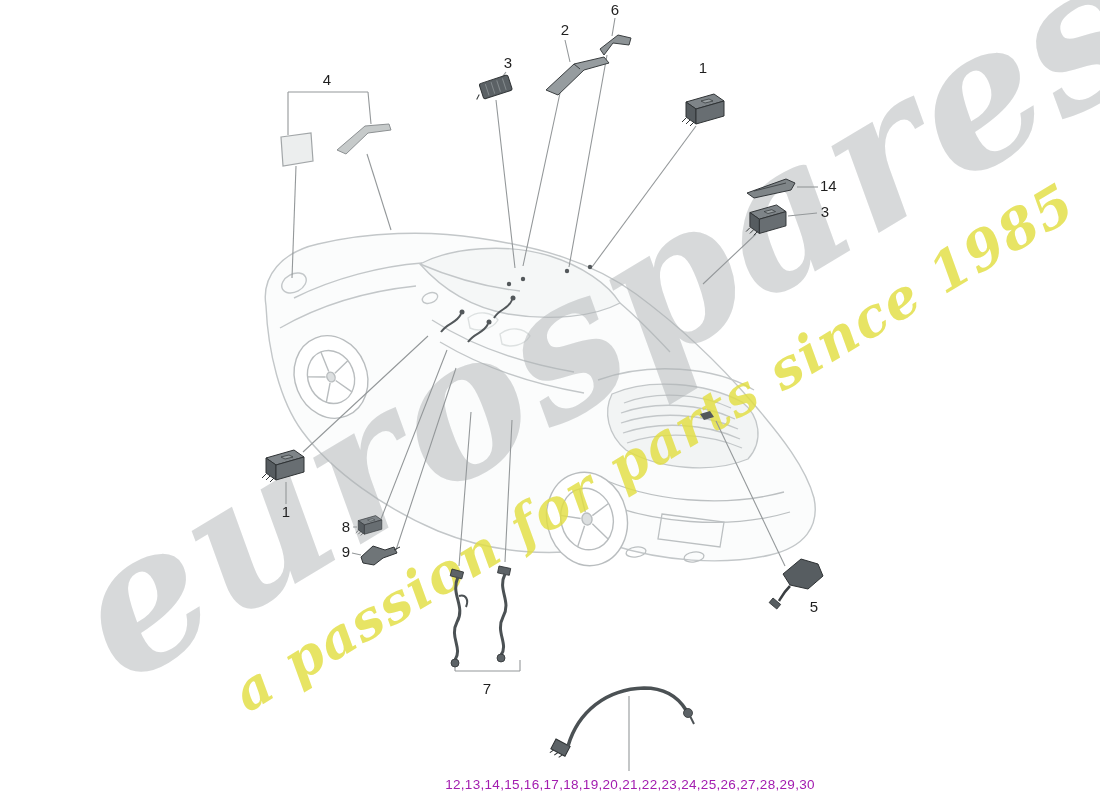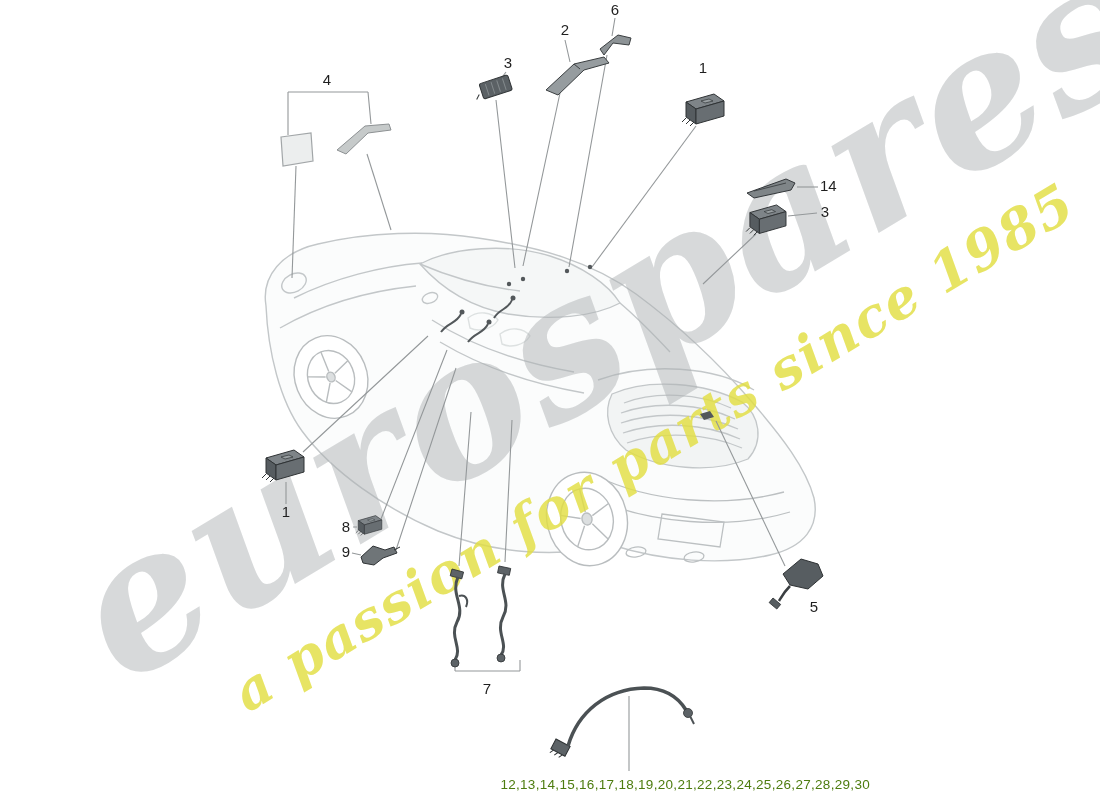--- a/index.html
+++ b/index.html
@@ -21,21 +21,21 @@
     font-size:54px; line-height:1; letter-spacing:2px;
     color:rgba(226,222,66,0.82); white-space:nowrap; pointer-events:none;
   }
   svg.parts { z-index:3; }
   .callout {
     position:absolute; z-index:4; font-size:15px; color:#1f1f1f;
     line-height:1.1; cursor:pointer; min-width:12px; text-align:center;
   }
   .footer-numbers {
     position:absolute; left:390px; top:777px; width:480px; z-index:4;
-    text-align:right; font-size:13.5px; letter-spacing:0.3px; color:#4d7c0f;
+    text-align:center; font-size:13.5px; letter-spacing:0.3px; color:#a21caf;
     cursor:pointer;
   }
 </style>
 </head>
 <body>
 
 <div class="canvas">
 
   <svg class="layer base" width="1100" height="800" viewBox="0 0 1100 800">
     <g stroke="#c3c7c9" stroke-width="1.4" fill="none">

